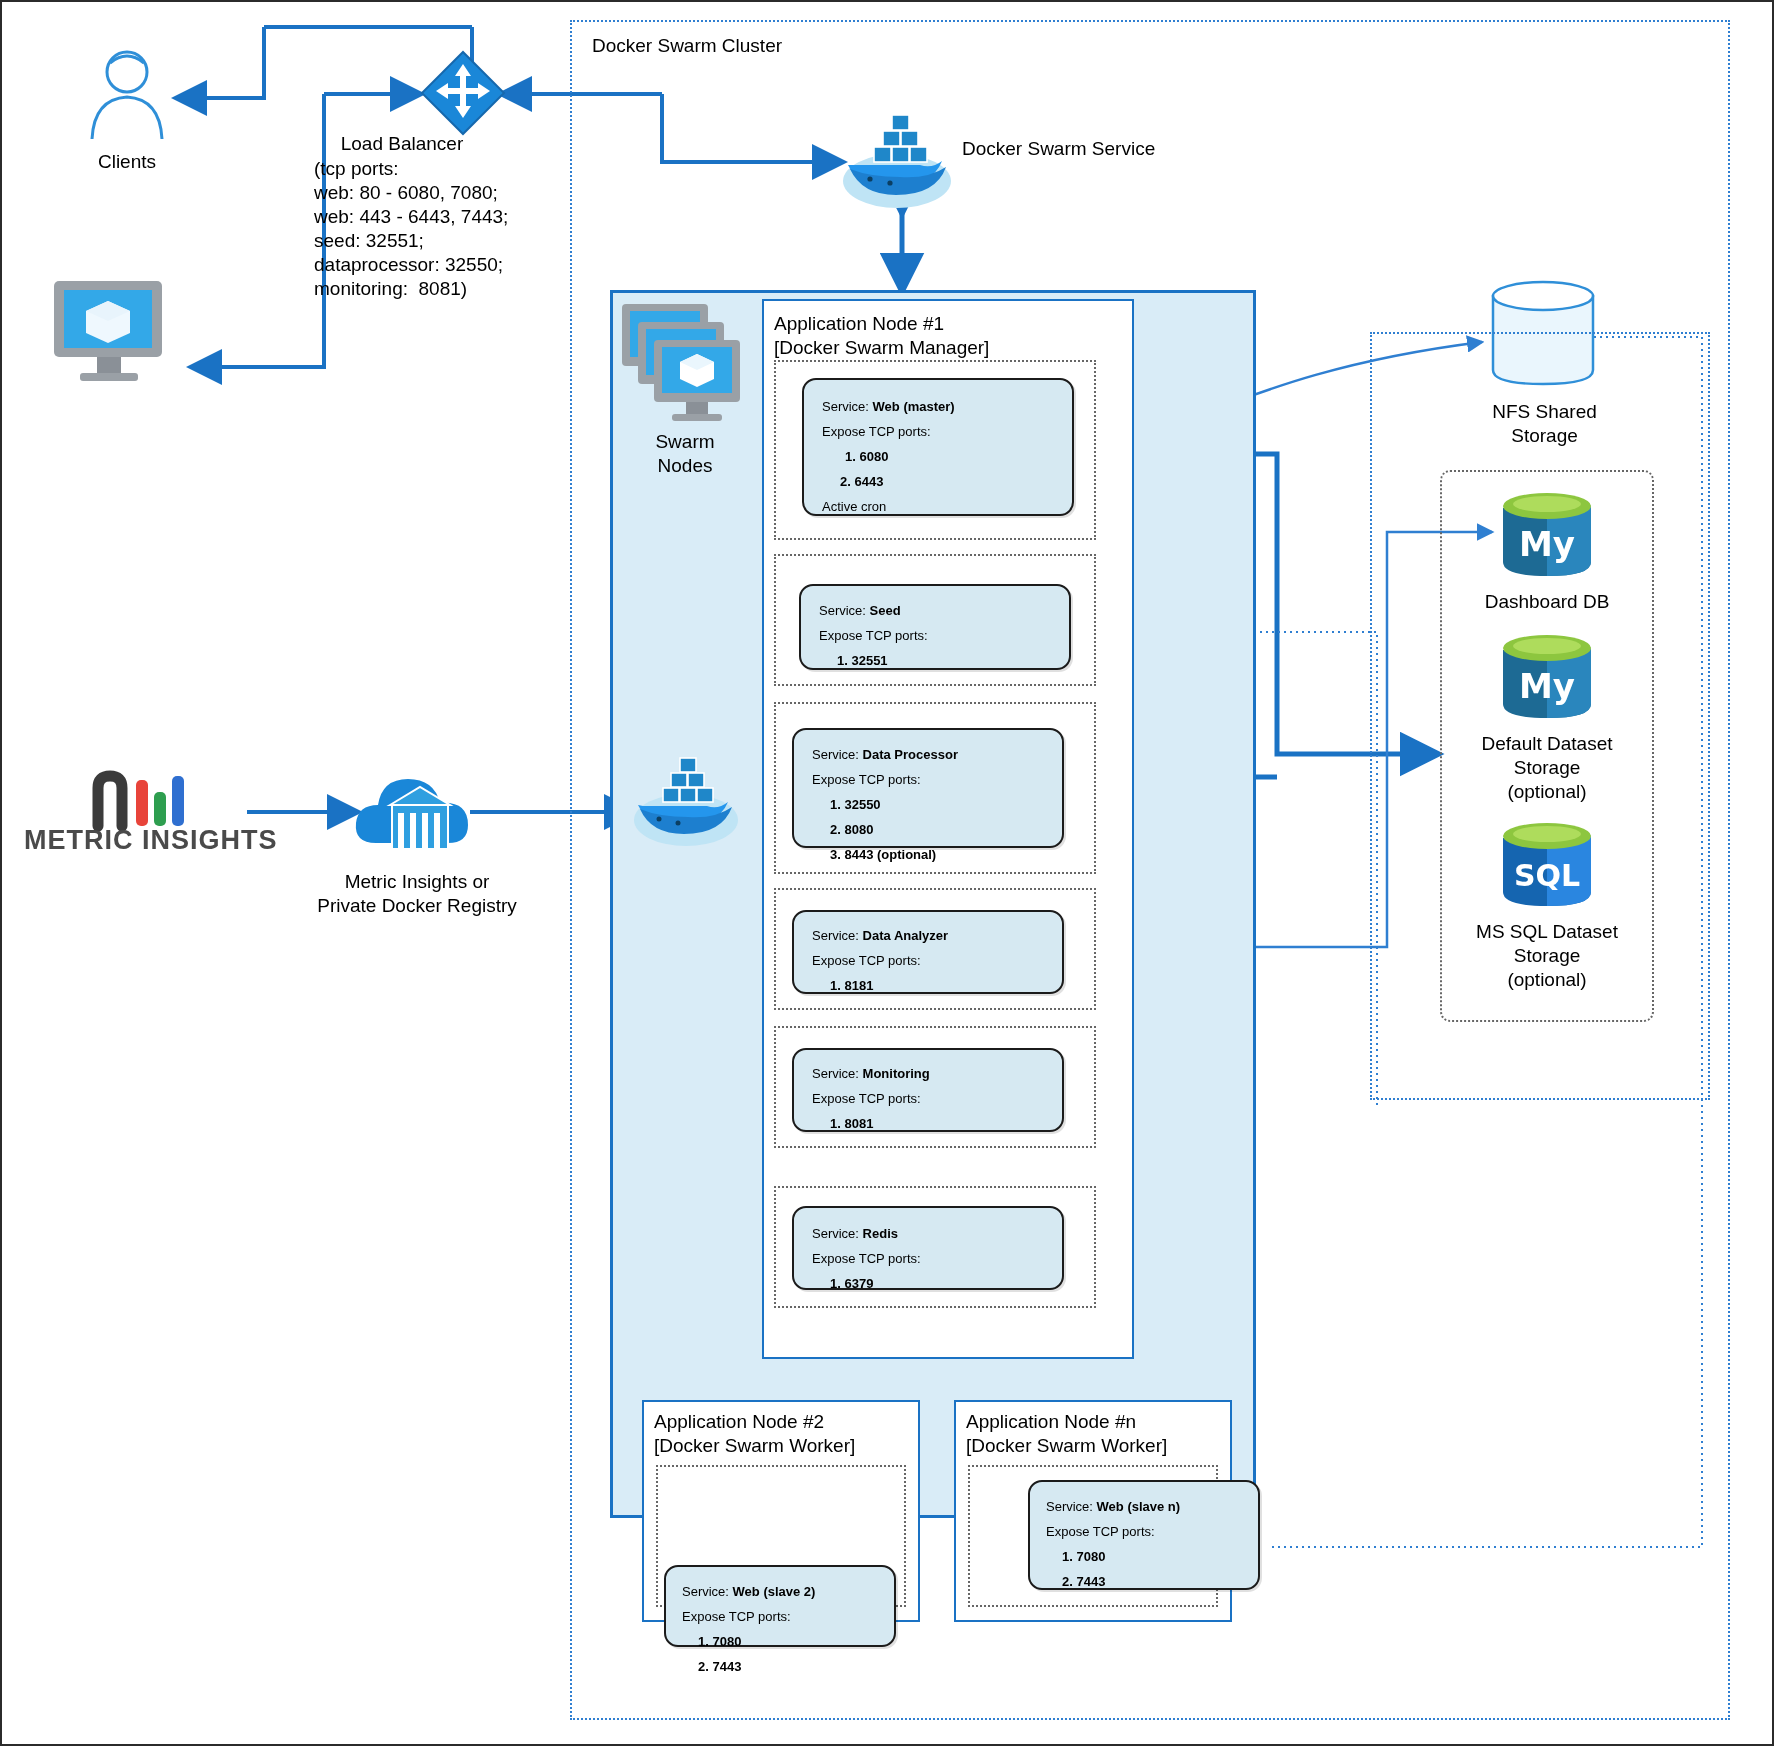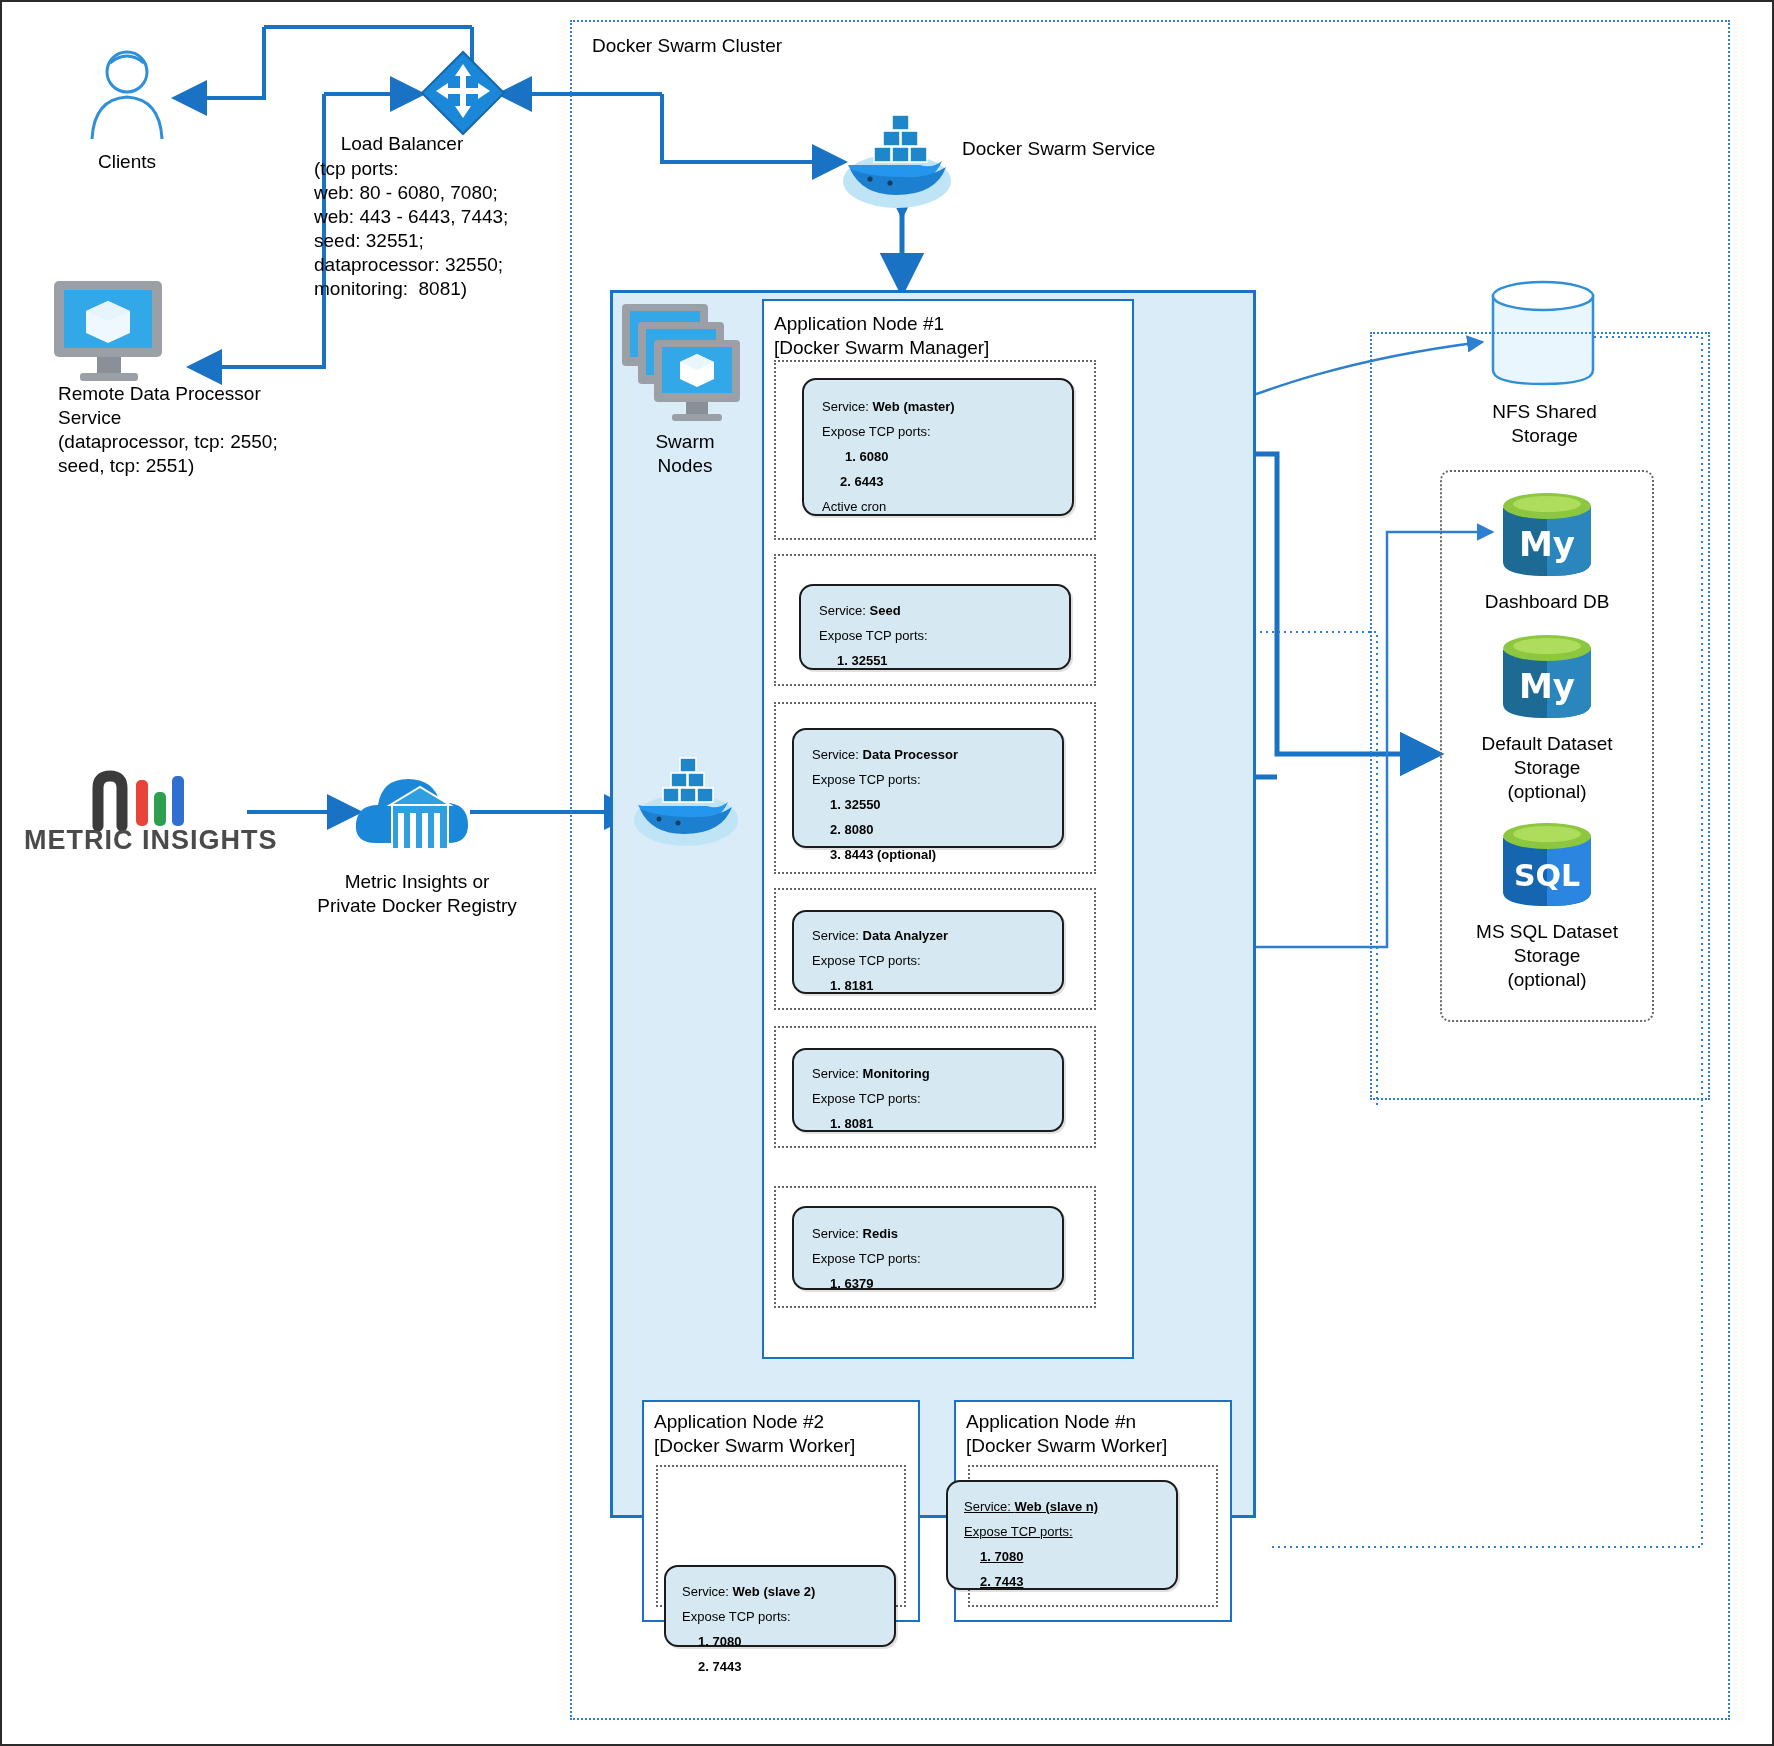--- a/index.html
+++ b/index.html
@@ -114,26 +114,20 @@
 
   <div class="abs" style="left:48px;top:275px;width:118px;height:110px;">
     <svg width="118" height="110" viewBox="0 0 118 110">
       <rect x="4" y="4" width="108" height="76" rx="5" fill="#9aa0a6"></rect>
       <rect x="14" y="13" width="88" height="58" fill="#33a8e8"></rect>
       <path d="M58 24 L80 34 L80 56 L58 66 L36 56 L36 34 Z" fill="#ffffff" opacity="0.92"></path>
       <path d="M58 24 L80 34 L58 44 L36 34 Z" fill="#e8f4fc"></path>
       <rect x="47" y="80" width="24" height="16" fill="#8a9097"></rect>
       <rect x="30" y="96" width="58" height="8" rx="3" fill="#9aa0a6"></rect>
     </svg>
-  </div>
-  <div class="abs" style="left:56px;top:380px;width:300px;">
-    <div class="txt" style="position:static;">Remote Data Processor</div>
-    <div class="txt" style="position:static;">Service</div>
-    <div class="txt" style="position:static;">(dataprocessor, tcp: 2550;</div>
-    <div class="txt" style="position:static;">seed, tcp: 2551)</div>
   </div>
 
   <div class="abs" style="left:88px;top:768px;width:120px;height:62px;">
     <svg width="120" height="62" viewBox="0 0 120 62">
       <path d="M8 56 L8 18 Q8 6 20 6 Q32 6 32 18 L32 56" fill="none" stroke="#3b3b3b" stroke-width="11" stroke-linecap="round"></path>
       <rect x="46" y="10" width="12" height="46" rx="5" fill="#e8443a"></rect>
       <rect x="64" y="22" width="12" height="34" rx="5" fill="#2e9e4f"></rect>
       <rect x="82" y="6" width="12" height="50" rx="5" fill="#2f6fd0"></rect>
     </svg>
   </div>
@@ -295,21 +289,21 @@
     <div class="l b" style="padding:0 0 0 32px;">1. 7080</div>
     <div class="l b" style="padding:0 0 0 32px;">2. 7443</div>
   </div>
 
   <div class="abs white-box" style="left:952px;top:1398px;width:278px;height:222px;"></div>
   <div class="abs" style="left:964px;top:1408px;width:260px;">
     <div class="txt" style="position:static;">Application Node #n</div>
     <div class="txt" style="position:static;">[Docker Swarm Worker]</div>
   </div>
   <div class="abs dotted-gray" style="left:966px;top:1463px;width:250px;height:142px;"></div>
-  <div class="abs svc" style="left:944px;top:1478px;width:232px;height:110px;text-decoration:underline;">
+  <div class="abs svc" style="left:1026px;top:1478px;width:232px;height:110px;">
     <div class="l" style="padding:12px 0 0 16px;">
       <span>Service: </span><span class="b">Web (slave n)</span>
     </div>
     <div class="l" style="padding:0 0 0 16px;">Expose TCP ports:</div>
     <div class="l b" style="padding:0 0 0 32px;">1. 7080</div>
     <div class="l b" style="padding:0 0 0 32px;">2. 7443</div>
   </div>
 
   <div class="abs" style="left:1487px;top:278px;width:108px;height:110px;">
     <svg width="108" height="110" viewBox="0 0 108 110">

